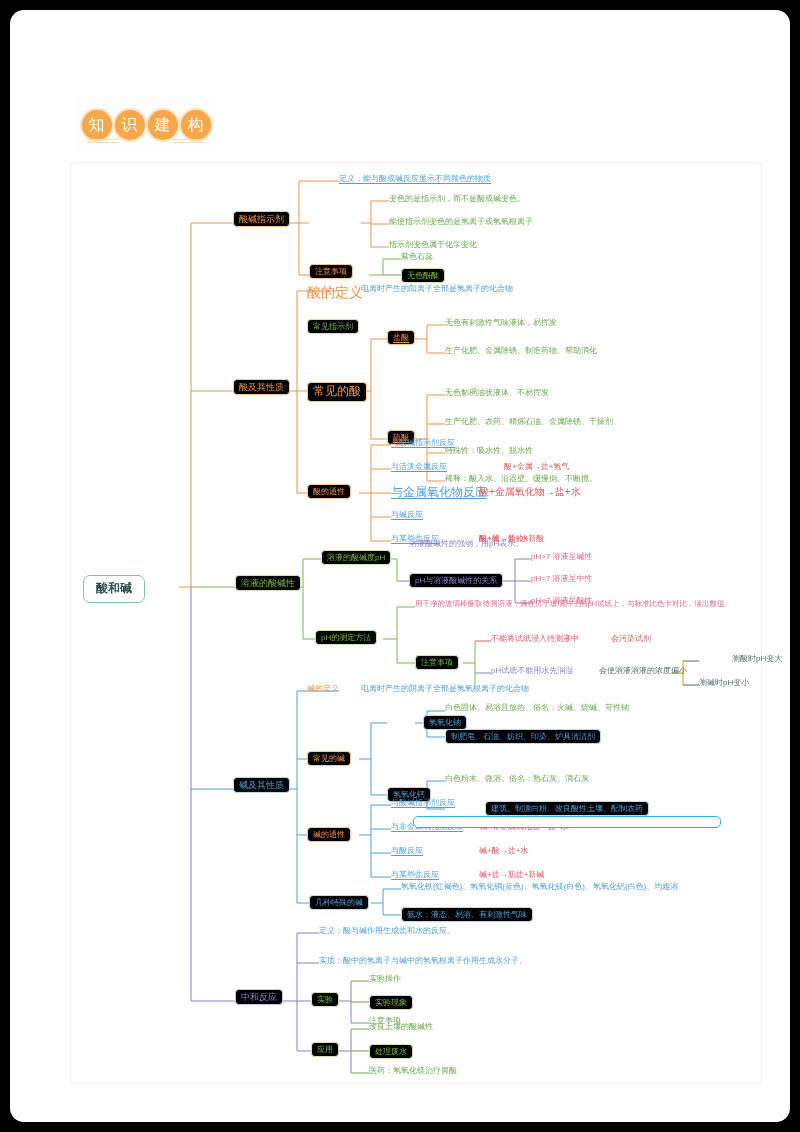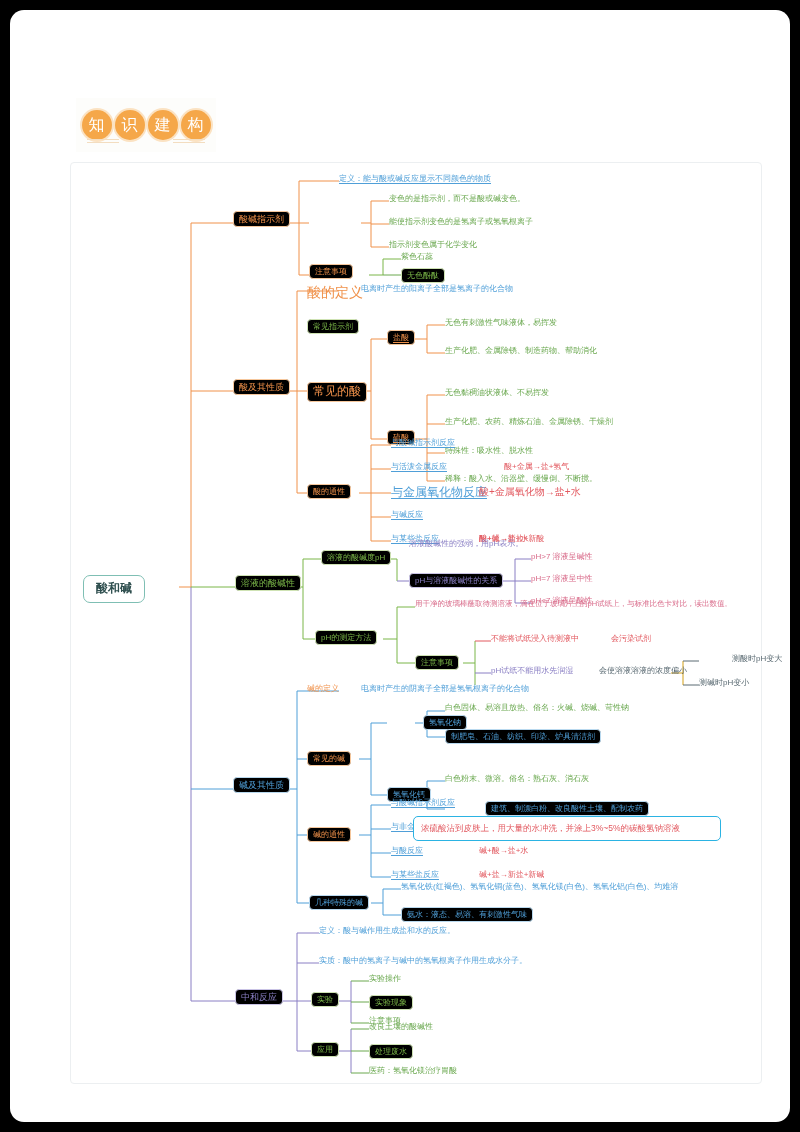--- a/index.html
+++ b/index.html
@@ -258,17 +258,16 @@
       <div class="nd plain x-gn" style="left:298px;top:811px;font-size:8px;">实验操作</div>
       <div class="nd box t-gn" style="left:298px;top:832px;font-size:8px;">实验现象</div>
       <div class="nd plain x-gn" style="left:298px;top:853px;font-size:8px;">注意事项</div>
       <div class="nd box t-gn" style="left:240px;top:879px;font-size:8px;">应用</div>
       <div class="nd plain x-gn" style="left:298px;top:859px;font-size:8px;">改良土壤的酸碱性</div>
       <div class="nd box t-gn" style="left:298px;top:881px;font-size:8px;">处理废水</div>
       <div class="nd plain x-gn" style="left:298px;top:903px;font-size:8px;">医药：氢氧化镁治疗胃酸</div>
     </div>
 
     <div id="callout">
-      <div>浓硫酸沾到皮肤上，用大量的水冲洗，并涂上3%~5%的碳酸氢钠溶液</div>
     </div>
 
   </div>
 </div>
 
 </body></html>

